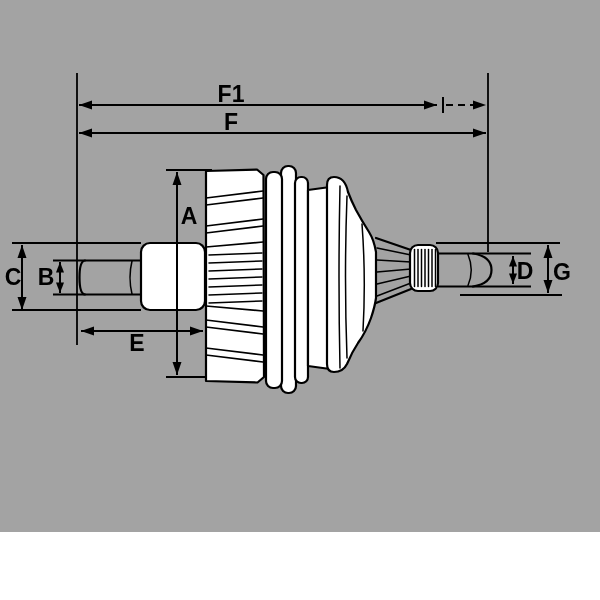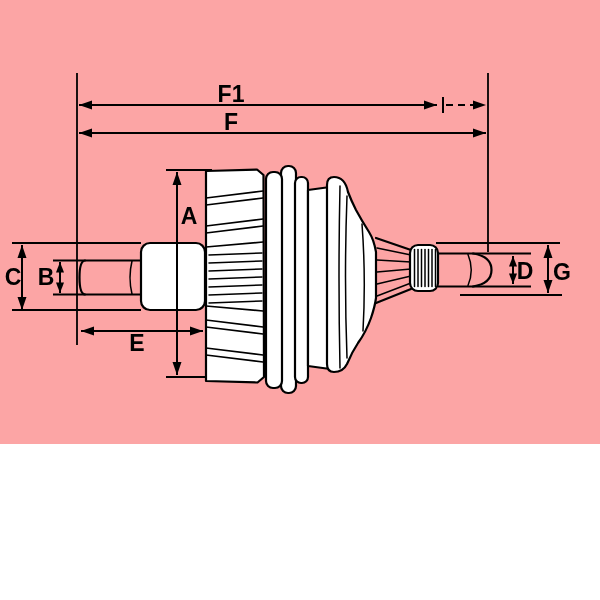--- a/index.html
+++ b/index.html
@@ -1,16 +1,16 @@
 <!DOCTYPE html>
 <html><head>
 <meta charset="utf-8">
 <style>
   html,body{margin:0;padding:0;background:#fff;}
-  .stage{position:relative;width:600px;height:444px;background:#fca5a5;overflow:hidden;}
+  .stage{position:relative;width:600px;height:532px;background:#a3a3a3;overflow:hidden;}
   svg{display:block;}
   .part{fill:#ffffff;stroke:#000;stroke-width:2.2;stroke-linejoin:round;}
   .ol{fill:none;stroke:#000;stroke-width:2.2;stroke-linecap:round;}
   .tooth{fill:none;stroke:#000;stroke-width:1.7;stroke-linecap:round;}
   .fine{fill:none;stroke:#000;stroke-width:1.5;stroke-linecap:round;}
   .dim{fill:none;stroke:#000;stroke-width:2;}
   .ext{fill:none;stroke:#000;stroke-width:1.8;}
   .dash{fill:none;stroke:#000;stroke-width:2;stroke-dasharray:7 5;}
   .ah{fill:#000;stroke:none;}
   .dimtext{font-family:"Liberation Sans",sans-serif;font-weight:bold;font-size:23px;fill:#000;text-anchor:middle;}

